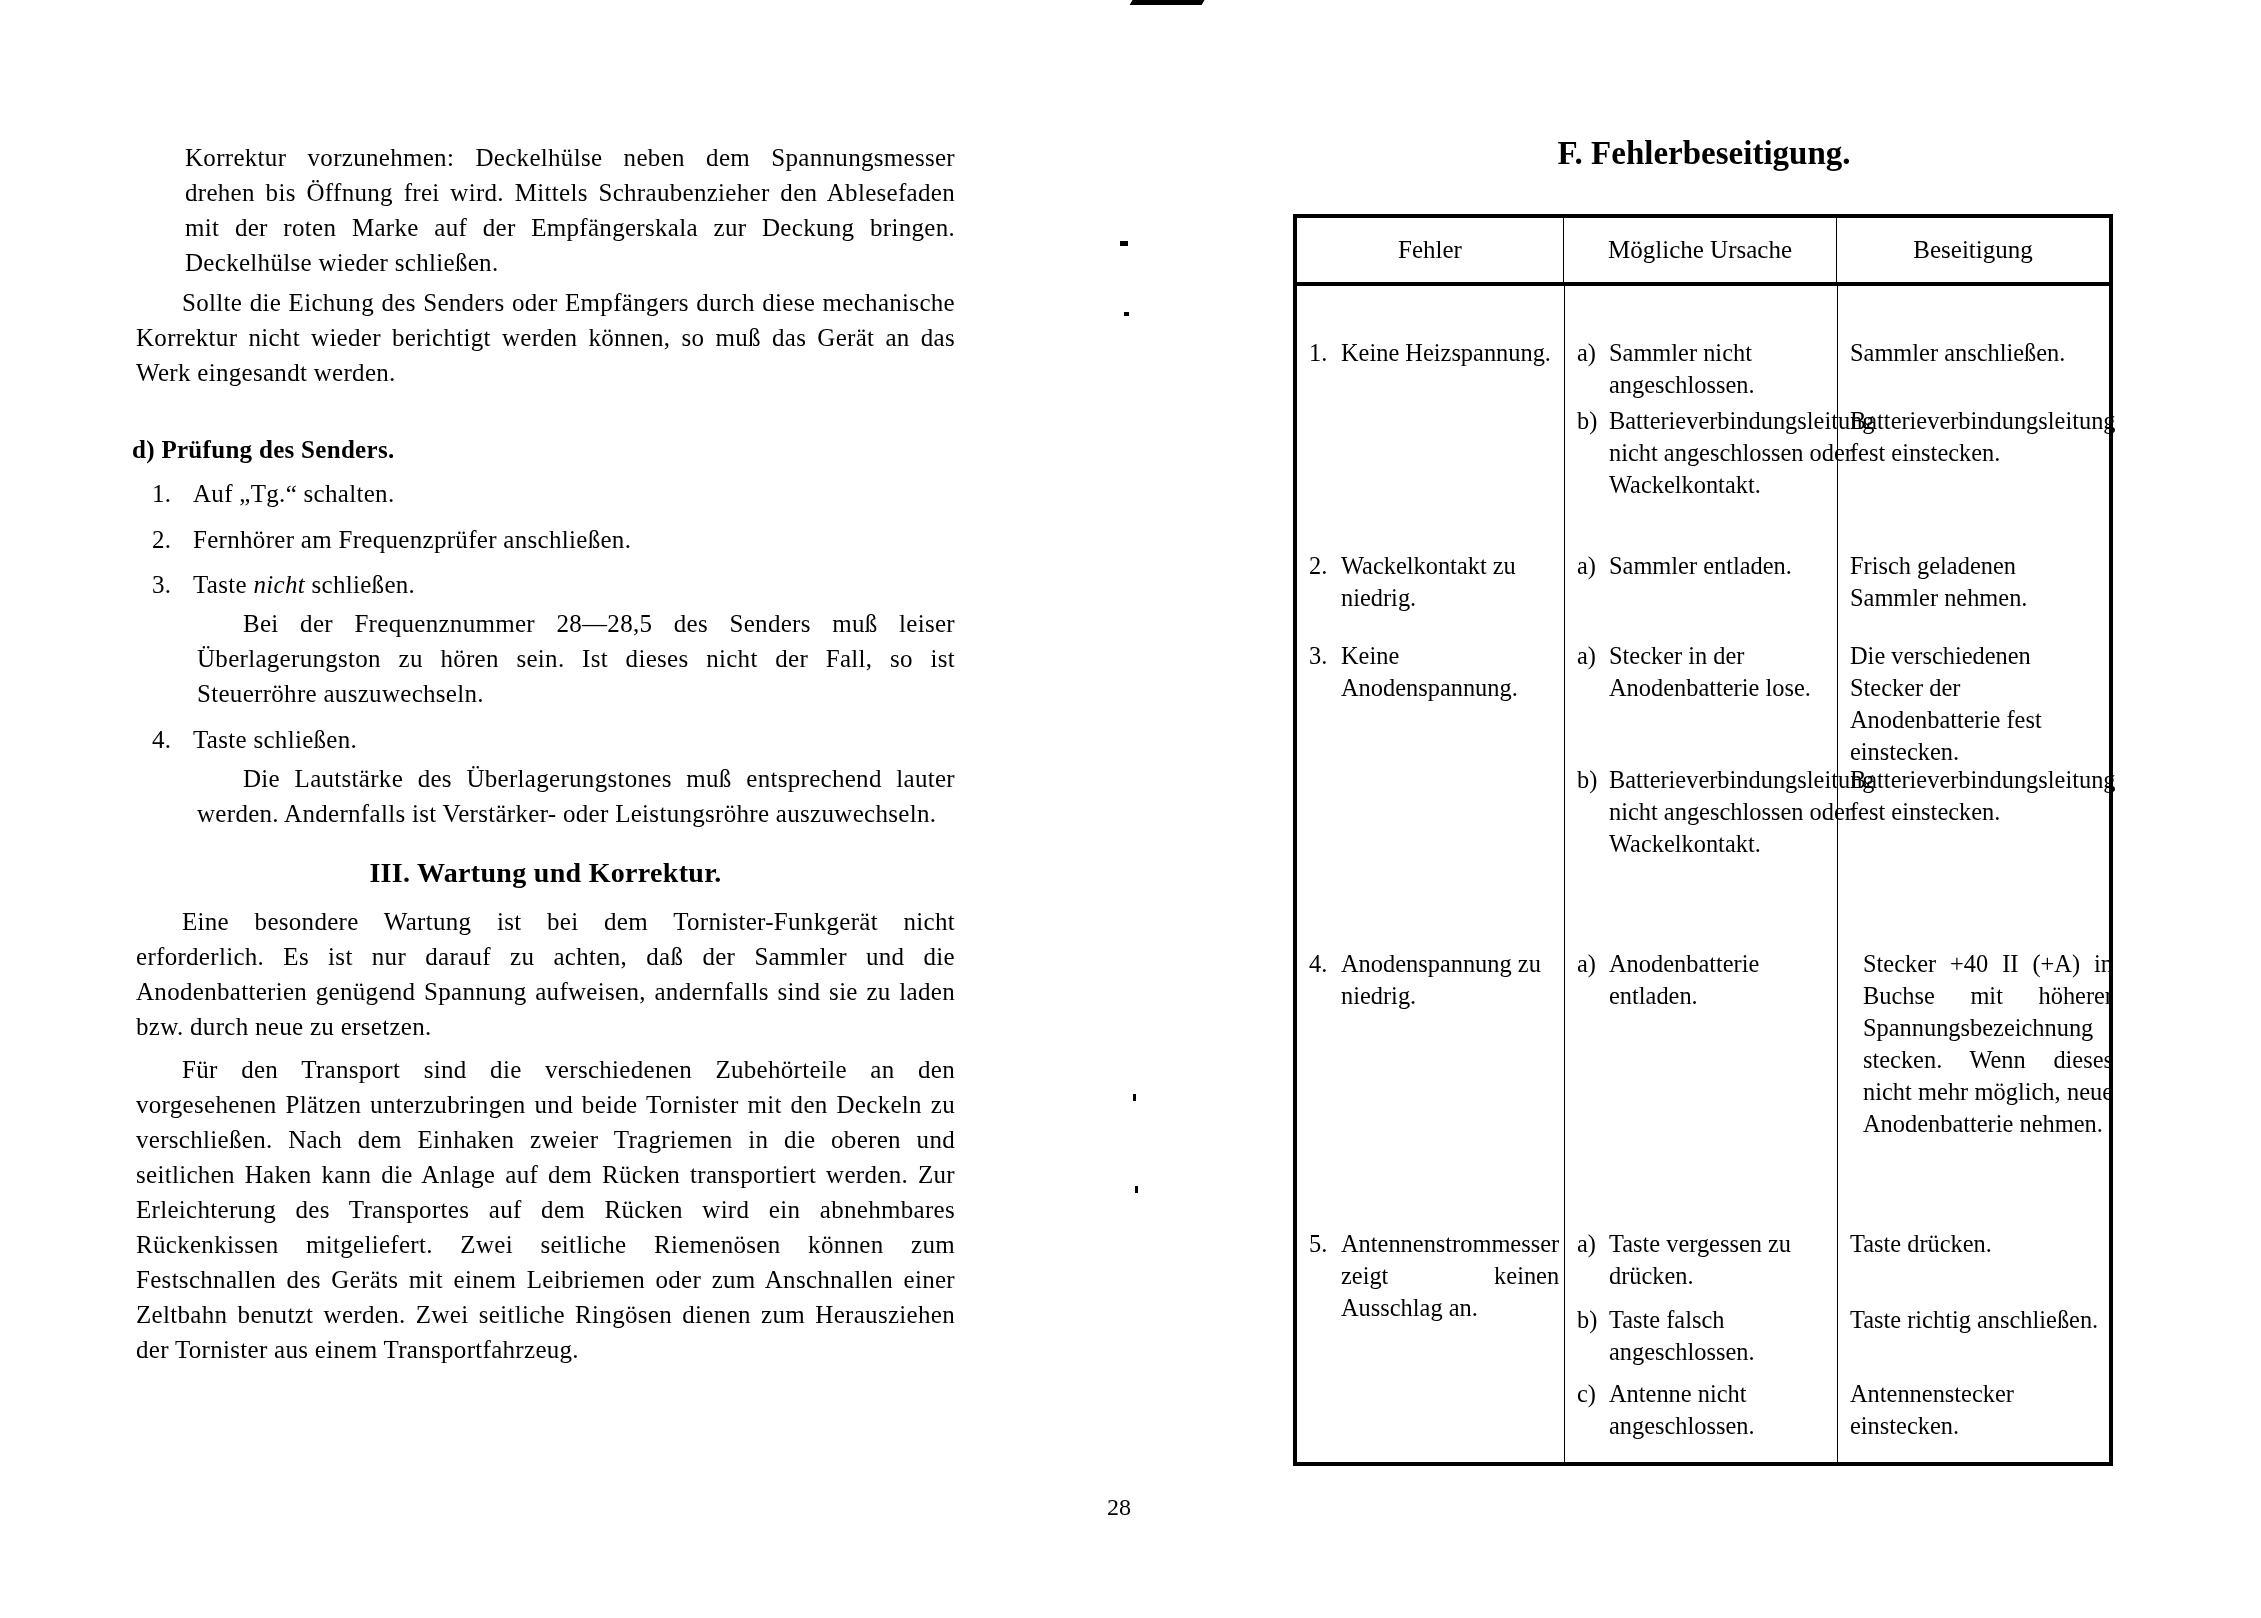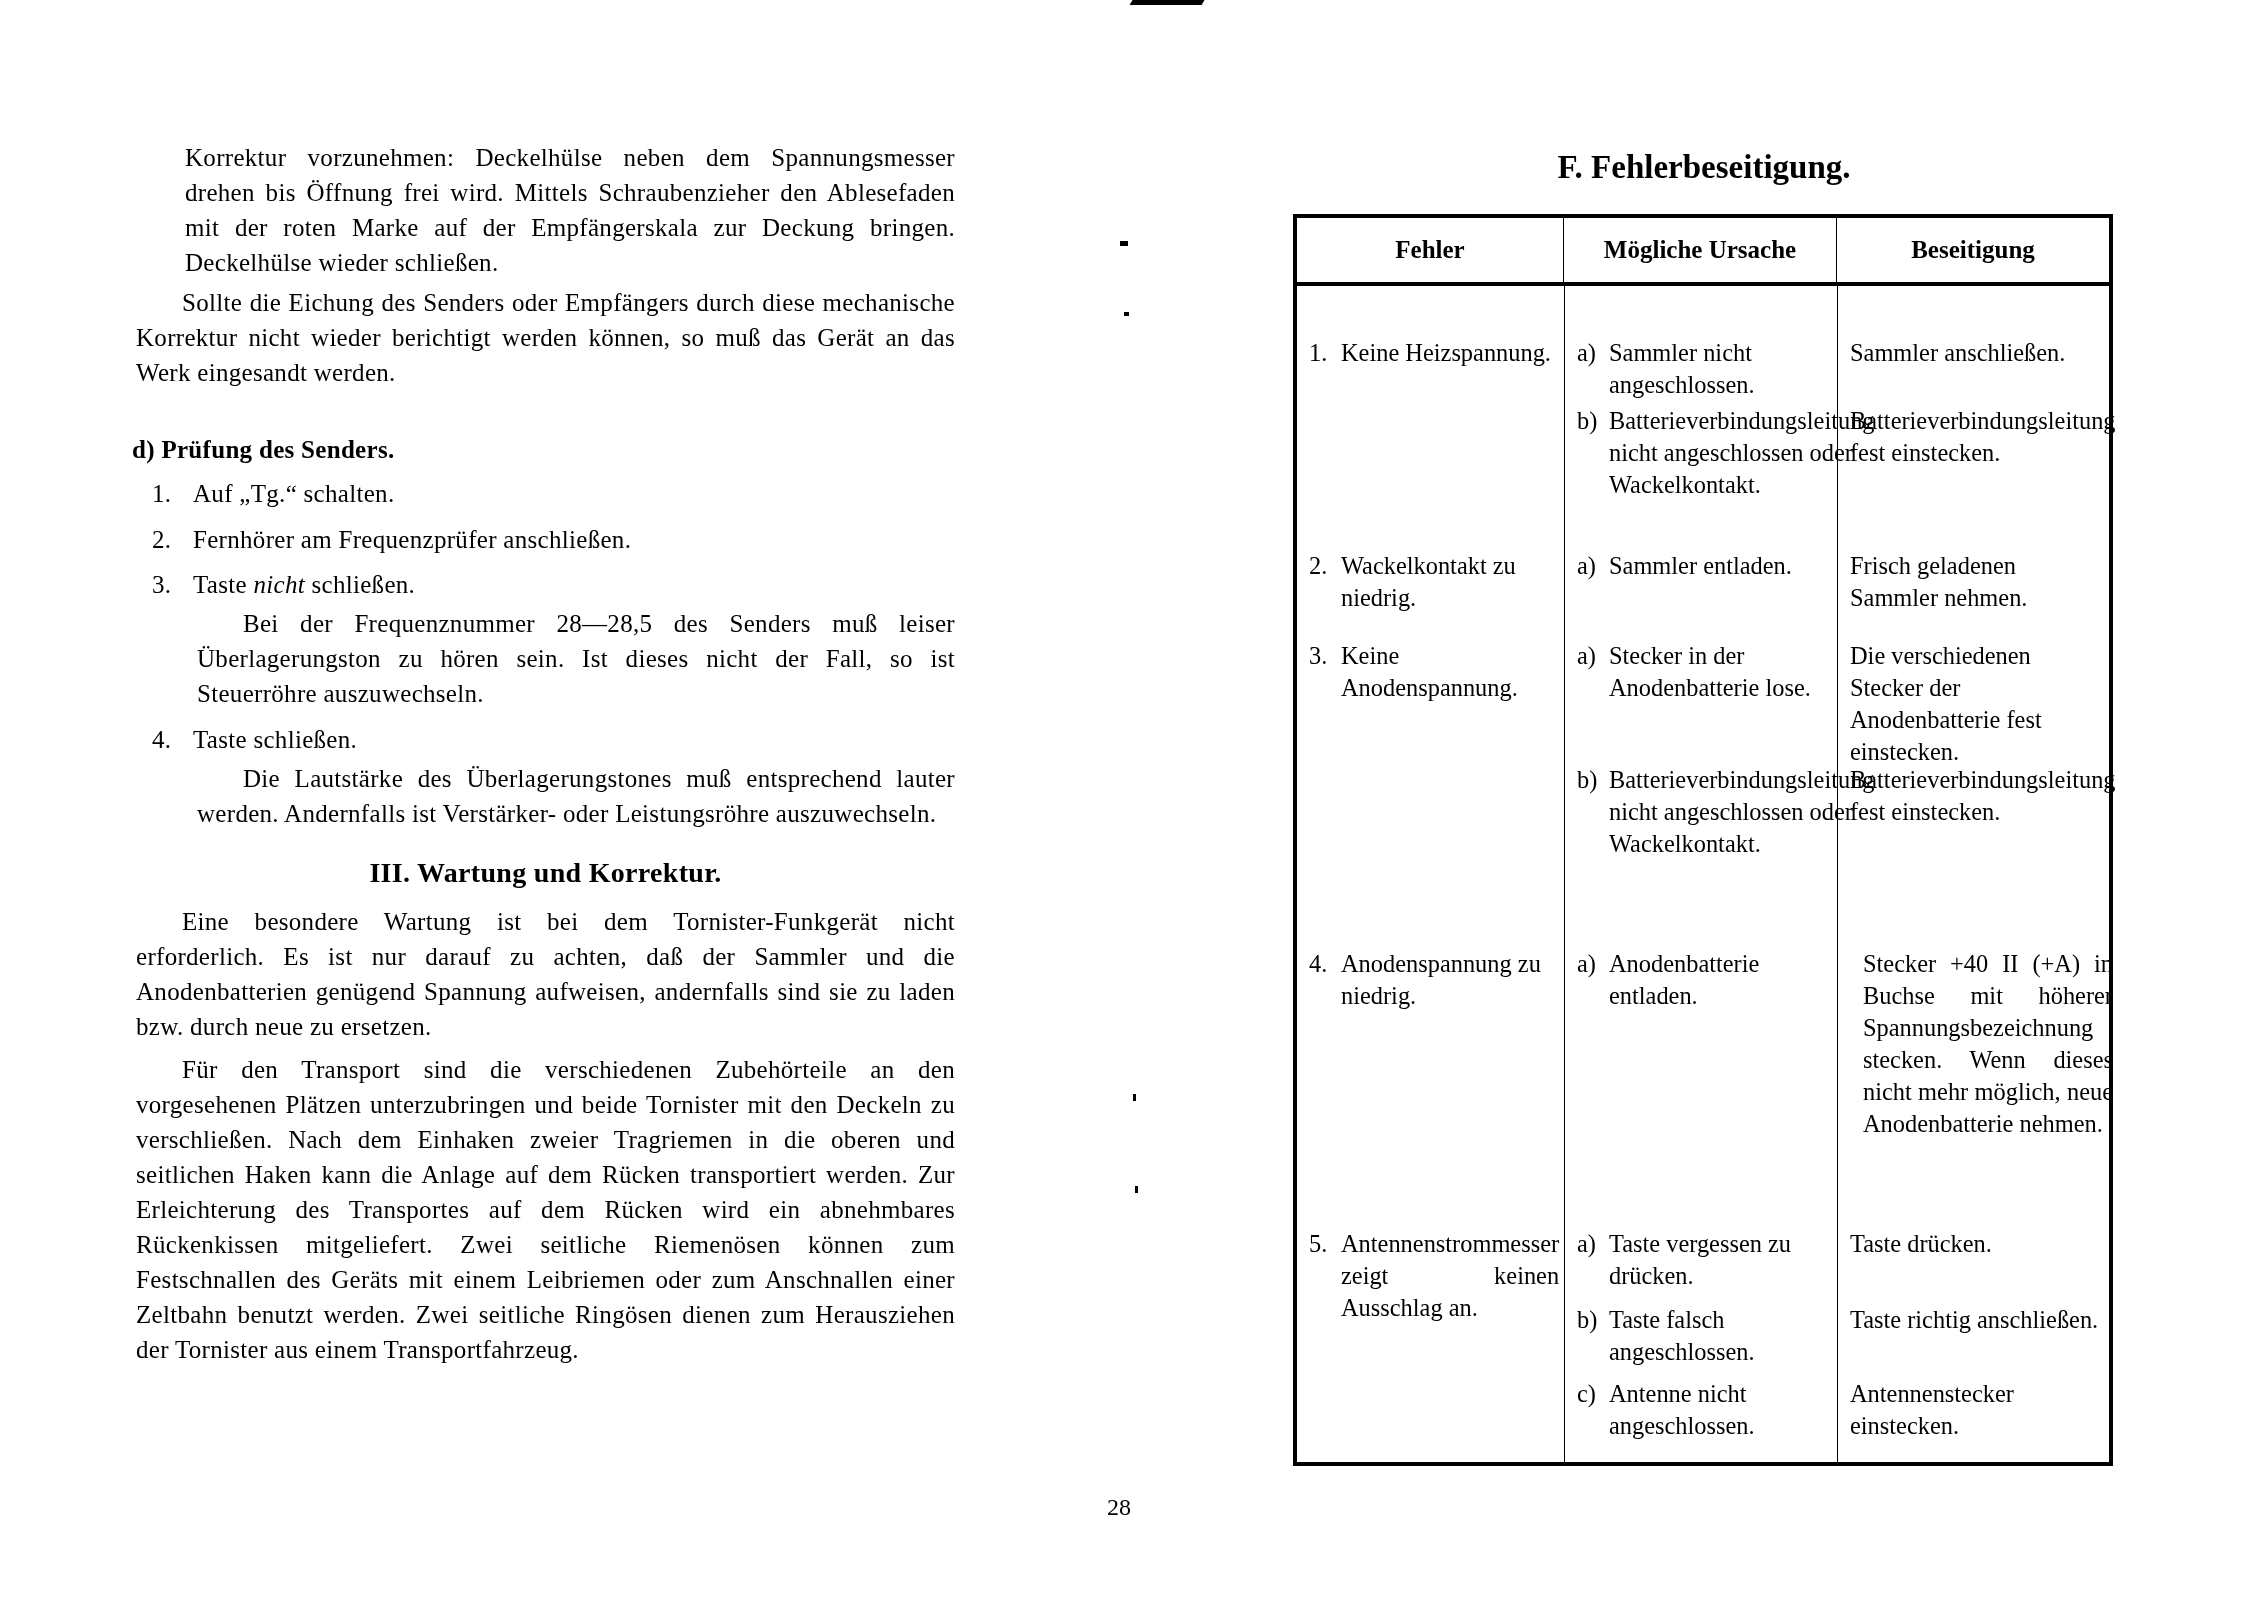--- a/index.html
+++ b/index.html
@@ -15,21 +15,21 @@
   .heading { font-weight: bold; margin: 0; }
   .list-item { display: flex; margin: 0; }
   .list-item .num { width: 41px; flex: none; text-align: left; }
   .list-item .body { flex: 1; }
   .page-number { position: absolute; font-size: 24px; text-align: right; width: 100%; }
   .section-title { text-align: center; font-weight: bold; font-size: 33px; }
 
   .table { position: absolute; left: 1293px; top: 214px; width: 820px; height: 1252px;
            border: 4px solid #000; border-right-width: 4.6px; box-sizing: border-box; }
   .thead { position: absolute; left: 0; right: 0; top: 0; height: 64px; border-bottom: 4px solid #000; display: flex; }
-  .th { display: flex; align-items: center; justify-content: center; font-size: 25px; border-right: 1.3px solid #000; box-sizing: border-box; font-weight: bold; }
+  .th { display: flex; align-items: center; justify-content: center; font-size: 25px; border-right: 1.3px solid #000; box-sizing: border-box; }
   .th:last-child { border-right: none; }
   .col1 { width: 267px; } .col2 { width: 273px; } .col3 { flex: 1; }
   .tbody { position: absolute; left: 0; right: 0; top: 68px; bottom: 0; }
   .vline { position: absolute; top: 0; bottom: 0; width: 1.3px; background: #000; }
   .cell { position: absolute; font-size: 24.4px; line-height: 32px; }
   .cell .li { display: flex; }
   .cell .li .n { width: 32px; flex: none; }
   .cell .li .t { flex: 1; }
 </style>
 </head>
@@ -70,21 +70,21 @@
     </div>
 
     <p class="heading" style="text-align:center; font-size:28px; margin-top:24px;">III. Wartung und Korrektur.</p>
     <p class="para indent" style="margin-top:14.5px;">Eine besondere Wartung ist bei dem Tornister-Funkgerät nicht erforderlich. Es ist nur darauf zu achten, daß der Sammler und die Anodenbatterien genügend Spannung aufweisen, andernfalls sind sie zu laden bzw. durch neue zu ersetzen.</p>
     <p class="para indent" style="margin-top:8px;">Für den Transport sind die verschiedenen Zubehörteile an den vorgesehenen Plätzen unterzubringen und beide Tornister mit den Deckeln zu verschließen. Nach dem Einhaken zweier Tragriemen in die oberen und seitlichen Haken kann die Anlage auf dem Rücken transportiert werden. Zur Erleichterung des Transportes auf dem Rücken wird ein abnehmbares Rückenkissen mitgeliefert. Zwei seitliche Riemenösen können zum Festschnallen des Geräts mit einem Leibriemen oder zum Anschnallen einer Zeltbahn benutzt werden. Zwei seitliche Ringösen dienen zum Herausziehen der Tornister aus einem Transportfahrzeug.</p>
   </div>
   <div class="page-number" style="top:1494px; left:0; width:1131px; padding-left:99px; box-sizing:border-box;">28</div>
 </div>
 
 <div class="page page-right">
-  <div class="section-title" style="position:absolute; top:149px; left:163px; width:820px;text-align:center;">F. Fehlerbeseitigung.</div>
+  <div class="section-title" style="position:absolute; top:135px; left:163px; width:820px;text-align:center;">F. Fehlerbeseitigung.</div>
 </div>
 
 <div class="table">
   <div class="thead">
     <div class="th col1">Fehler</div>
     <div class="th col2">Mögliche Ursache</div>
     <div class="th col3">Beseitigung</div>
   </div>
   <div class="tbody">
     <div class="vline" style="left:267px;"></div>

